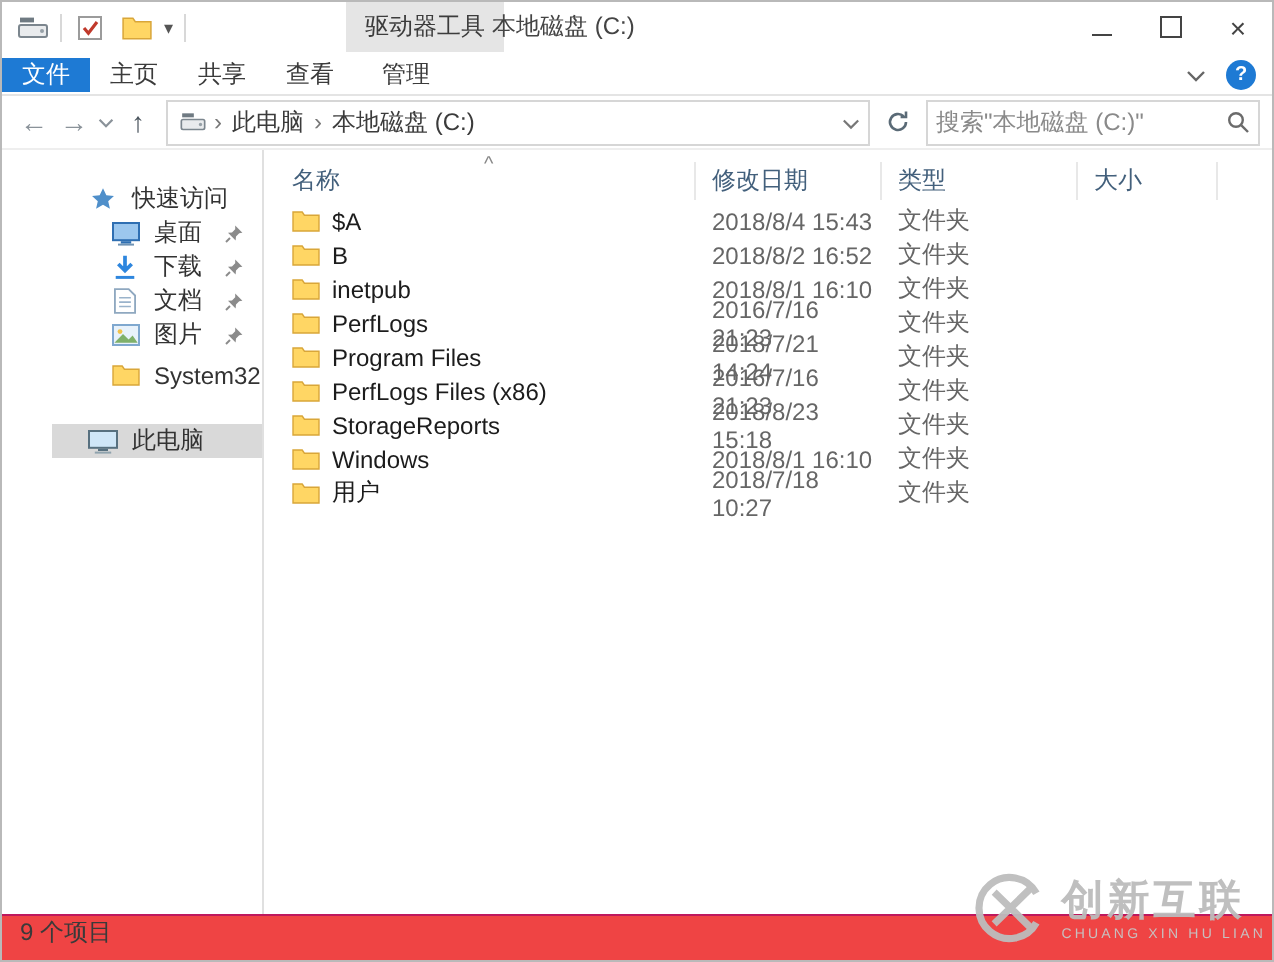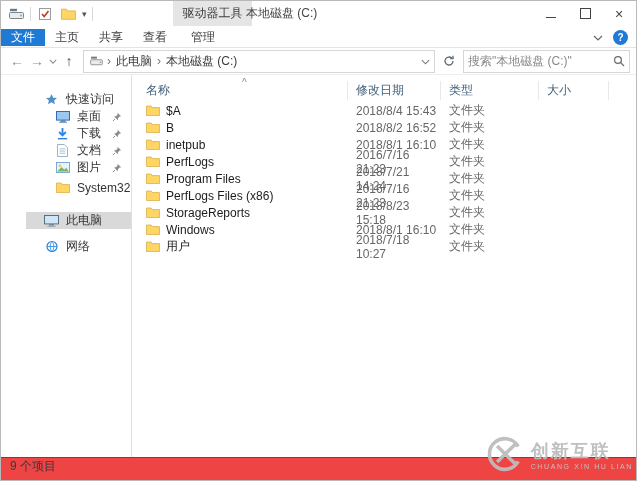--- a/index.html
+++ b/index.html
@@ -78,21 +78,21 @@
   .c-type{width:98px;box-sizing:border-box;padding-left:8px;color:#666;}
   .c-size{width:70px;box-sizing:border-box;padding-left:8px;color:#666;}
 
   
   .statusbar{position:absolute;left:0;right:0;bottom:0;height:22px;border-top:1px solid #be185d;
              display:flex;align-items:flex-start;padding-left:9px;background:#ef4444;color:#3a3a3a;}
 
   
   .watermark{position:absolute;right:3px;bottom:4px;display:flex;align-items:center;gap:7px;opacity:.95;}
   .wm-text{display:flex;flex-direction:column;line-height:1;}
-  .wm-title{font-size:18px;font-weight:bold;color:#bcbcbc;letter-spacing:2px;}
+  .wm-title{font-size:21px;font-weight:bold;color:#bcbcbc;letter-spacing:2px;}
   .wm-sub{font-size:7px;color:#c6c6c6;letter-spacing:1.6px;margin-top:3px;}
 </style>
 </head>
 <body>
 
 <div class="window">
 
   <div class="titlebar">
     <div class="qat">
       <span class="qbtn">
@@ -270,29 +270,20 @@
         <div class="side-item selected gap-lg">
     <span class="s-icon">
             <svg width="15" height="12" viewBox="0 0 15 12">
               <rect x=".5" y=".5" width="14" height="8.4" fill="#cfe6f7" stroke="#57707f"></rect>
               <rect x="5" y="9.4" width="5" height="1.1" fill="#57707f"></rect>
               <rect x="3.4" y="10.8" width="8.2" height="1" fill="#8fa2ad"></rect>
             </svg>
           </span>
     <span class="s-label">此电脑</span>
   </div>
-        <div class="side-item gap-md">
-    <span class="s-icon">
-            <svg width="14" height="13" viewBox="0 0 14 14">
-              <circle cx="7" cy="7" r="5.4" fill="none" stroke="#2e86de" stroke-width="1.3"></circle>
-              <path d="M1.6 7h10.8M7 1.6c2.6 2.8 2.6 8 0 10.8M7 1.6c-2.6 2.8-2.6 8 0 10.8" stroke="#2e86de" stroke-width=".9" fill="none"></path>
-            </svg>
-          </span>
-    <span class="s-label">网络</span>
-  </div>
       </div>
     <div class="content">
       <div class="list-header" id="header-mount">
           <div class="h-cell col0">
     <span class="h-label">名称</span>
   <span class="sort-caret">^</span>
           </div>
           <div class="h-cell col1">
     <span class="h-label">修改日期</span>
   </div>

